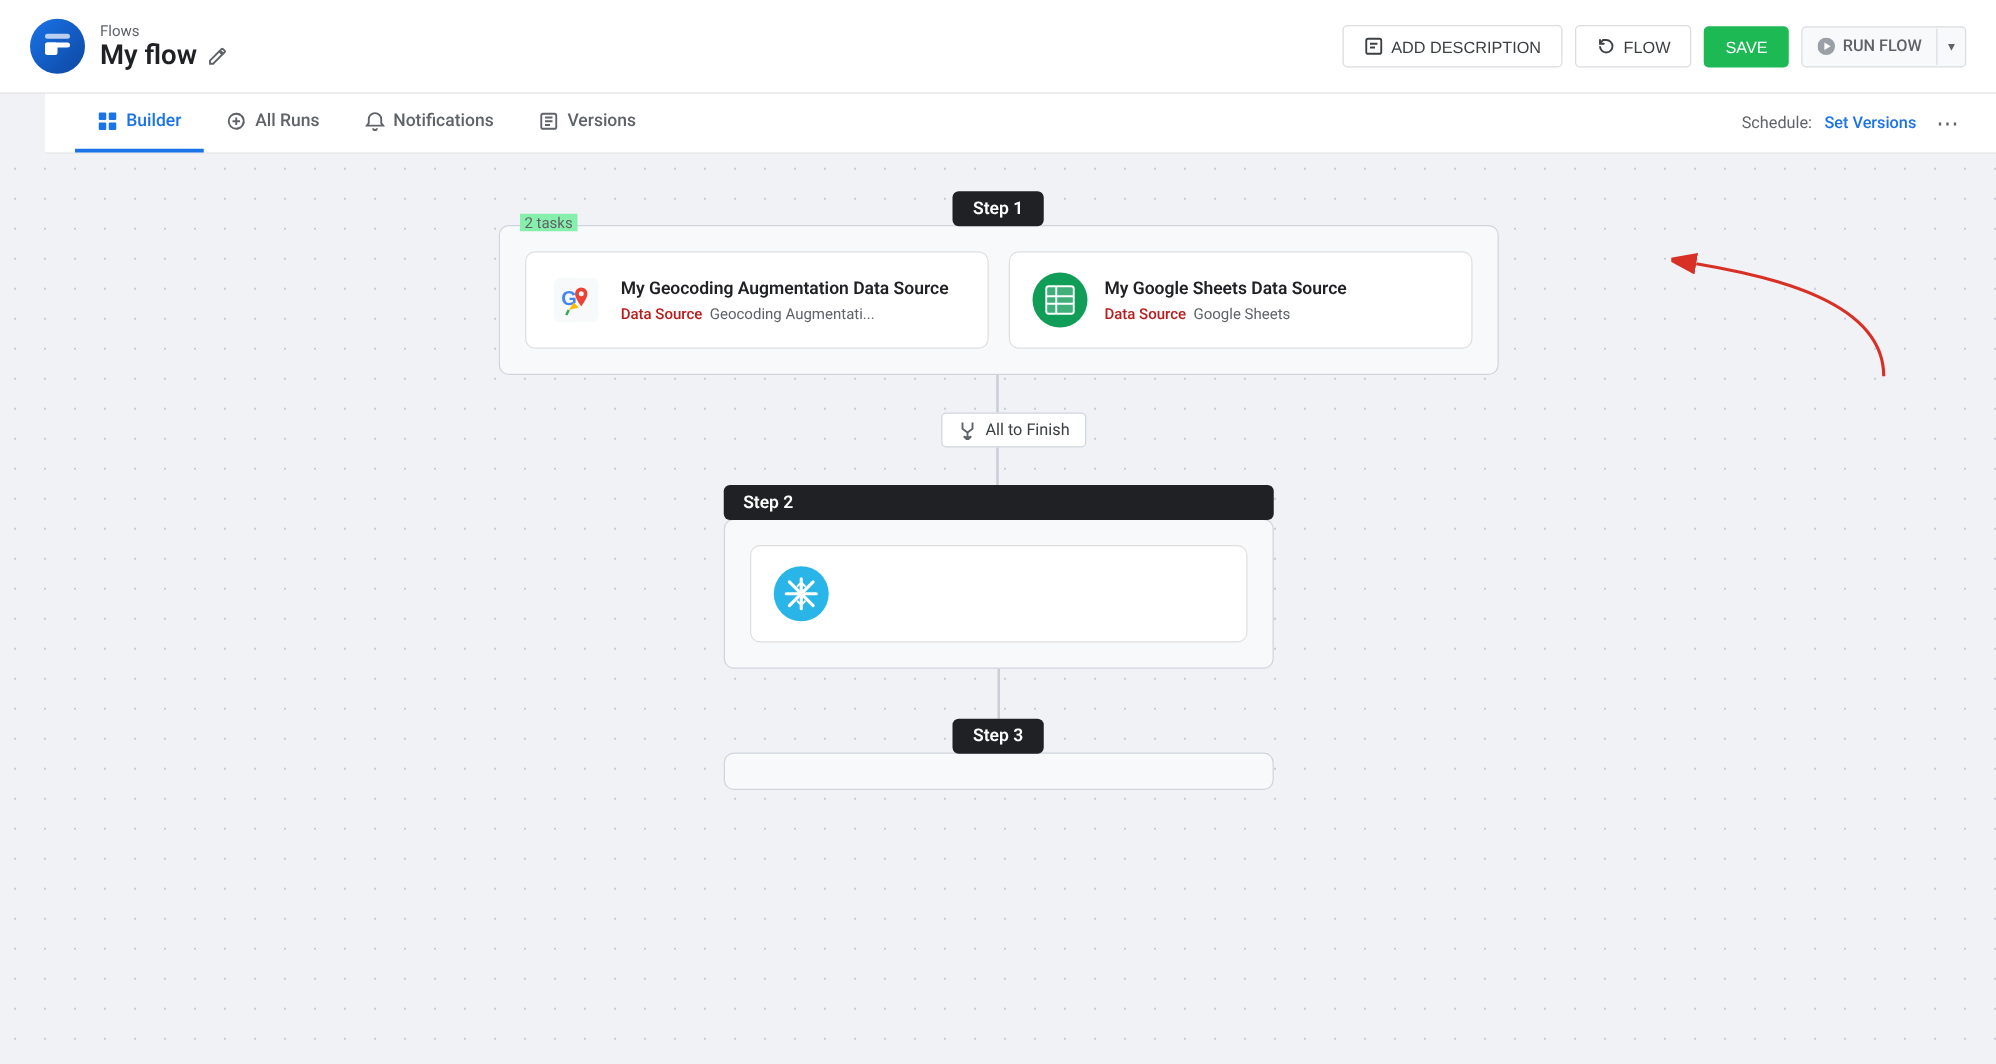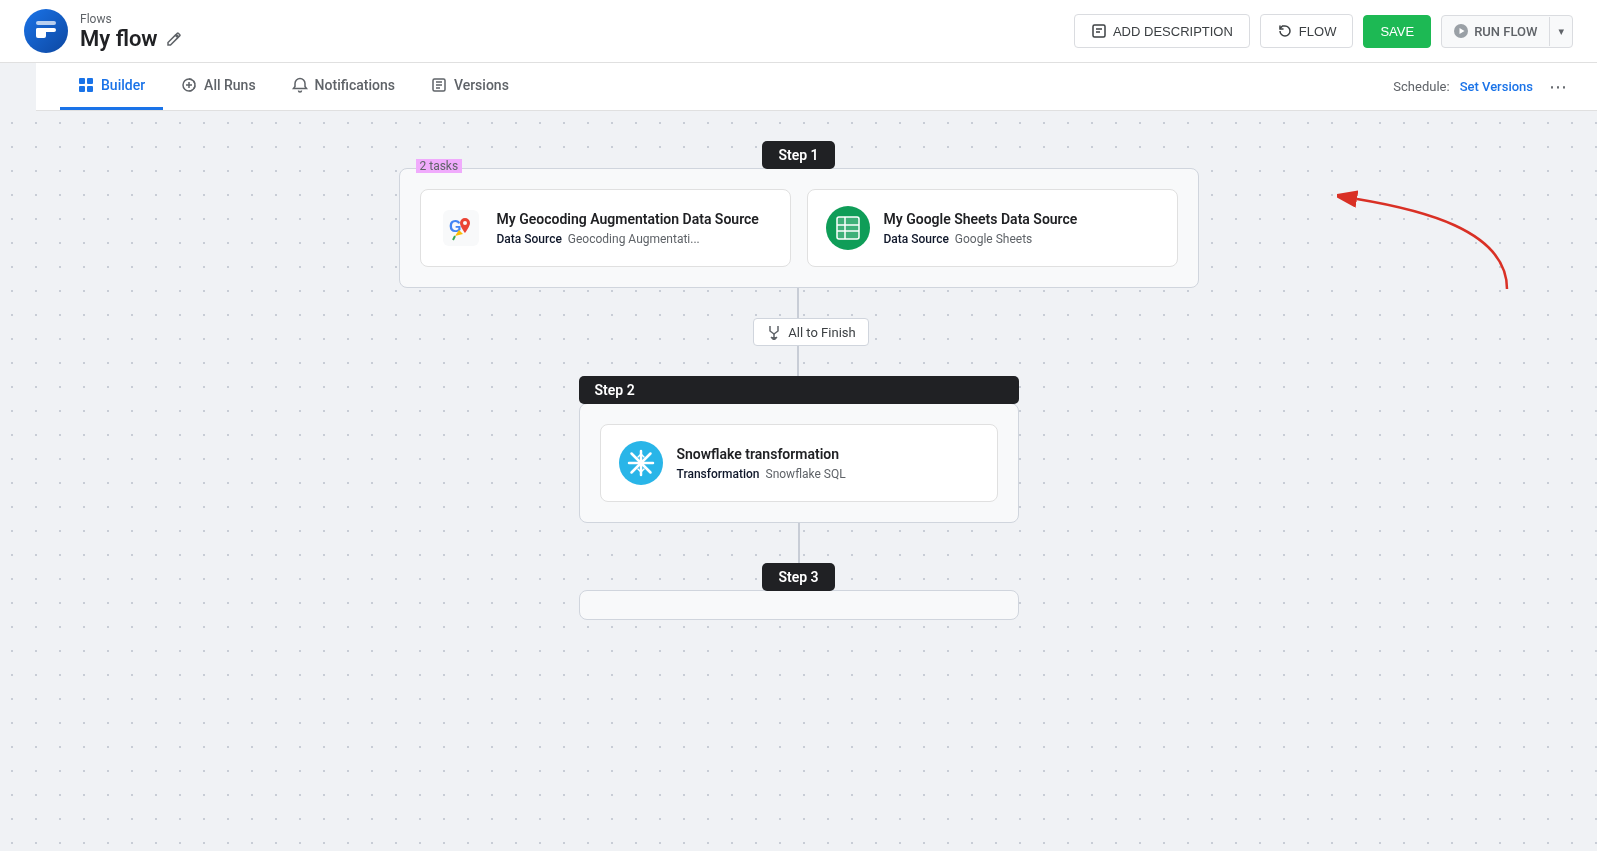--- a/index.html
+++ b/index.html
@@ -3,21 +3,21 @@
   <meta charset="utf-8">
   <style>
     * { box-sizing: border-box; margin: 0; padding: 0; }
     body { font-family: -apple-system, BlinkMacSystemFont, 'Segoe UI', Roboto, sans-serif; background: #f0f2f5; overflow: hidden; }
 
     
     .header {
       background: #fff;
       border-bottom: 1px solid #e0e0e0;
       padding: 0 24px;
-      height: 63px;
+      height: 75px;
       display: flex;
       align-items: center;
       justify-content: space-between;
     }
     .header-left {
       display: flex;
       align-items: center;
       gap: 12px;
     }
     .logo-circle {
@@ -171,41 +171,41 @@
       width: 800px;
       position: relative;
       margin-top: -1px;
     }
     .step-box-label {
       position: absolute;
       top: -10px;
       left: 16px;
       font-size: 12px;
       color: #5f6368;
-      background: #f0abfc;
+      background: #86efac;
       padding: 0 4px;
     }
     .step-tasks { display: flex; gap: 16px; }
 
     
     .task-card {
       background: #fff;
       border: 1px solid #e0e0e0;
       border-radius: 8px;
       padding: 16px 18px;
       display: flex;
       align-items: center;
       gap: 14px;
       flex: 1;
       cursor: pointer;
     }
     .task-info { display: flex; flex-direction: column; gap: 3px; }
     .task-title { font-size: 14px; font-weight: 600; color: #202124; line-height: 1.3; }
     .task-meta { display: flex; gap: 6px; align-items: center; font-size: 12px; }
-    .task-type { color: #0f172a; font-weight: 500; }
+    .task-type { color: #b91c1c; font-weight: 500; }
     .task-subtype { color: #5f6368; }
 
     
     .connector {
       display: flex;
       flex-direction: column;
       align-items: center;
       gap: 0;
     }
     .connector-line {
@@ -459,27 +459,20 @@
                 <line x1="2" y1="14" x2="26" y2="14" stroke="white" stroke-width="2.5" stroke-linecap="round"></line>
                 <line x1="4.5" y1="4.5" x2="23.5" y2="23.5" stroke="white" stroke-width="2.5" stroke-linecap="round"></line>
                 <line x1="23.5" y1="4.5" x2="4.5" y2="23.5" stroke="white" stroke-width="2.5" stroke-linecap="round"></line>
 
                 <line x1="14" y1="5" x2="11" y2="8" stroke="white" stroke-width="1.5" stroke-linecap="round"></line>
                 <line x1="14" y1="5" x2="17" y2="8" stroke="white" stroke-width="1.5" stroke-linecap="round"></line>
                 <line x1="14" y1="23" x2="11" y2="20" stroke="white" stroke-width="1.5" stroke-linecap="round"></line>
                 <line x1="14" y1="23" x2="17" y2="20" stroke="white" stroke-width="1.5" stroke-linecap="round"></line>
               </svg>
             </div>
-            <div class="task-info">
-              <div class="task-title">Snowflake transformation</div>
-              <div class="task-meta">
-                <span class="task-type">Transformation</span>
-                <span class="task-subtype">Snowflake SQL</span>
-              </div>
-            </div>
           </div>
         </div>
       </div>
     </div>
 
     <div class="connector">
       <div class="connector-line" style="height:40px;"></div>
     </div>
 
     <div style="display:flex; flex-direction:column; align-items:center;">

